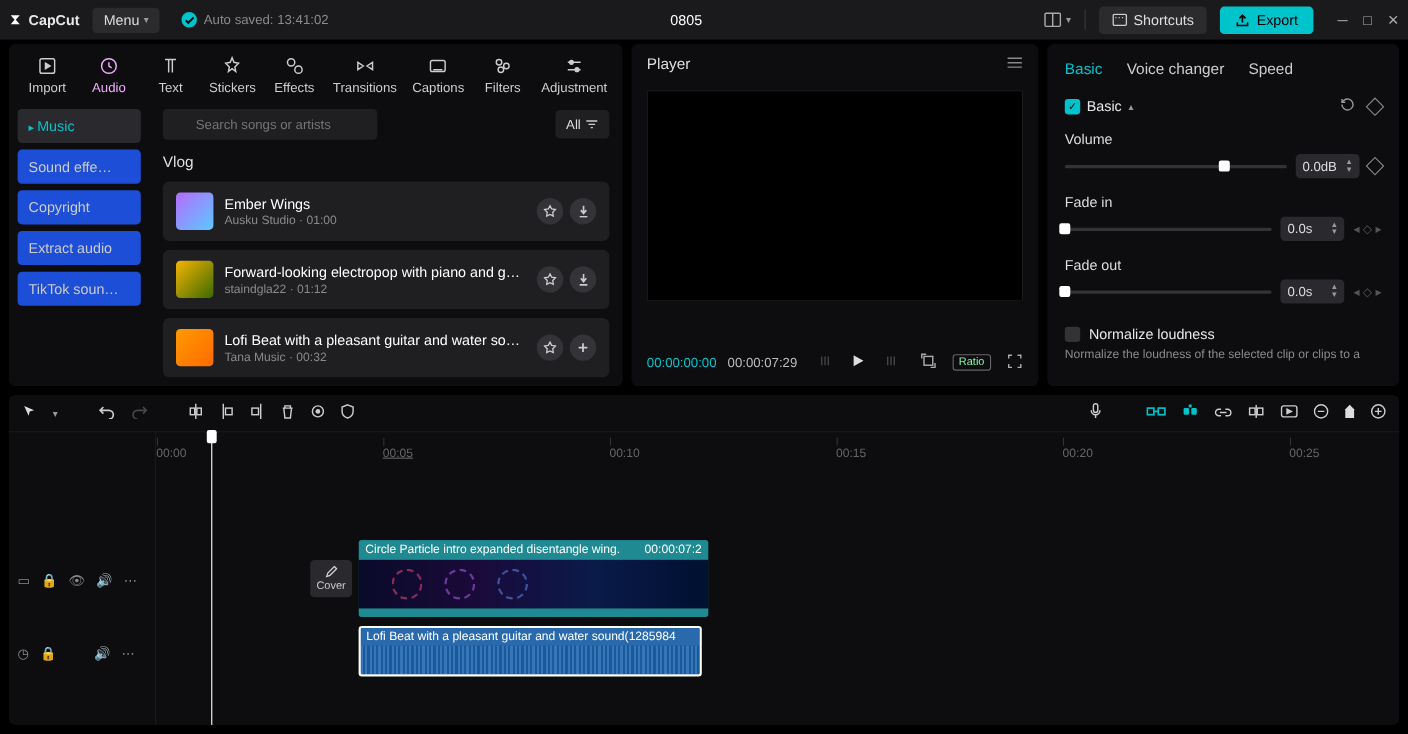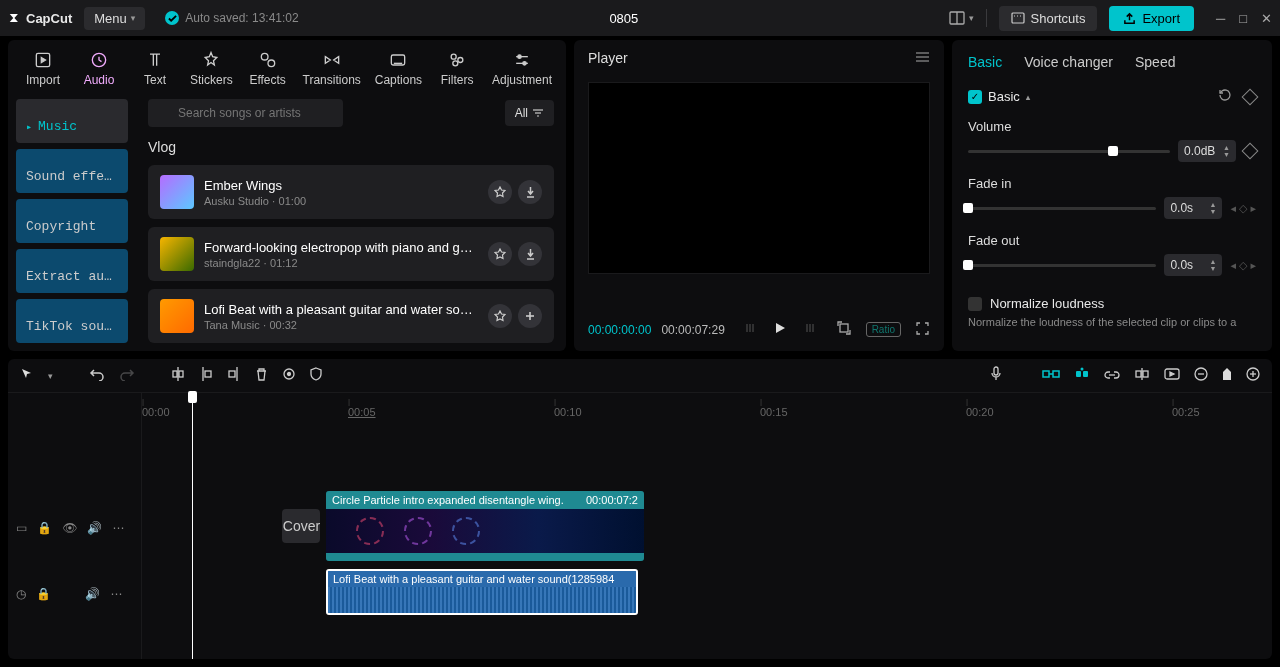--- a/index.html
+++ b/index.html
@@ -31,23 +31,23 @@
 
 .top-tabs { display:flex; padding:6px 8px 0 8px; gap: 2px; }
 .top-tab { display:flex; flex-direction:column; align-items:center; gap:3px; padding:4px 6px; color:#ccc; cursor:pointer; font-size:12px; min-width:54px;}
 .top-tab.active { color:#f0abfc; }
 .top-tab svg { width:20px; height:20px; }
 .tab-icon { width:20px; height:20px; display:inline-flex; align-items:center; justify-content:center;}
 
 
 .left-body { display:flex; flex:1; min-height:0; }
 .side-nav { width: 128px; padding:8px; display:flex; flex-direction:column; gap:6px; }
-.side-item { padding:20px 10px; border-radius:4px; color:#ccc; cursor:pointer; font-size:13px; white-space:nowrap; overflow:hidden; text-overflow:ellipsis;font-family:Liberation Mono, monospace;}
+.side-item { padding:8px 10px; border-radius:4px; color:#ccc; cursor:pointer; font-size:13px; white-space:nowrap; overflow:hidden; text-overflow:ellipsis;}
 .side-item.active { background:#2a2a2e; color:#00c4cc; }
-.side-item.plain { background:#0c4a6e; }
+.side-item.plain { background:#1d4ed8; }
 .dot-marker::before { content:"▸ "; font-size:10px; }
 
 .song-area { flex:1; padding:8px 12px; display:flex; flex-direction:column; gap:10px; min-height:0; overflow:hidden;}
 .search-row { display:flex; gap:8px; align-items:center; }
 .search-box { flex:1; background:#1f1f22; border:none; border-radius:4px; padding:7px 10px 7px 30px; color:#ccc; font-size:12px; position:relative;}
 .search-wrap { position:relative; flex:1;}
 .search-wrap .sicon { position:absolute; left:8px; top:50%; transform:translateY(-50%); color:#888; }
 .all-btn { background:#1f1f22; border:none; color:#ddd; padding:6px 10px; border-radius:4px; display:flex; gap:4px; align-items:center; cursor:pointer; font-size:12px;}
 .section-title { font-size:14px; color:#ddd; margin-top:2px;}
 
@@ -62,21 +62,21 @@
 
 .player-head { display:flex; justify-content:space-between; align-items:center; padding:10px 14px; }
 .player-title { font-size:14px; color:#ddd;}
 .player-canvas-wrap { flex:1; padding:6px 14px; }
 .player-canvas { width:100%; height:192px; background:#000; border:1px solid #1a1a1c;}
 .player-controls { display:flex; align-items:center; justify-content:space-between; padding:10px 14px 12px 14px;}
 .time-group { display:flex; gap:10px; font-family:monospace; font-size:12px;}
 .time-cur { color:#00c4cc; }
 .time-dur { color:#bbb; }
 .play-btn { color:#ddd; cursor:pointer; }
-.pc-right { display:flex; gap:14px; align-items:center; color:#0f766e;}
+.pc-right { display:flex; gap:14px; align-items:center; color:#86efac;}
 .ratio-badge { border:1px solid #666; border-radius:3px; padding:1px 5px; font-size:10px; }
 
 
 .right-tabs { display:flex; gap:22px; padding:14px 16px 10px 16px; font-size:14px;}
 .right-tab { color:#ccc; cursor:pointer; }
 .right-tab.active { color:#00c4cc; }
 .right-body { padding:8px 16px; display:flex; flex-direction:column; gap:14px; }
 .basic-head { display:flex; align-items:center; gap:6px; justify-content:space-between;}
 .basic-head-left { display:flex; align-items:center; gap:6px;}
 .checkbox { width:14px; height:14px; border-radius:3px; background:#00c4cc; display:inline-flex; align-items:center; justify-content:center; color:#000; font-size:10px;}
@@ -100,21 +100,21 @@
 .tl-tools-left > *, .tl-tools-right > * { cursor:pointer; }
 .tool-active { color:#00c4cc; }
 .tl-body { flex:1; display:flex; position:relative; }
 .tl-left-gutter { width:134px; border-right:1px solid #1a1a1c; position:relative;}
 .tl-tracks-area { flex:1; position:relative; overflow:hidden;}
 .tl-ruler { height:24px; position:relative; font-size:11px; color:#666; font-family:monospace;}
 .ruler-mark { position:absolute; top:4px; }
 .ruler-mark::before{ content:"|"; display:block; font-size:8px; color:#444; text-align:left;}
 .playhead { position:absolute; top:0; bottom:0; width:1px; background:#fff; left:184px; z-index:5;}
 .playhead::before { content:""; position:absolute; top:-2px; left:-4px; width:9px; height:12px; background:#fff; border-radius:2px;}
-.cover-btn { position:absolute; left:140px; top:116px; width:38px; height:34px; background:#2a2a2e; border-radius:4px; display:flex; align-items:center; justify-content:center; font-size:14px; color:#ccc; gap:1px;}
+.cover-btn { position:absolute; left:140px; top:116px; width:38px; height:34px; background:#2a2a2e; border-radius:4px; display:flex; flex-direction:column; align-items:center; justify-content:center; font-size:10px; color:#ccc; gap:1px;}
 .track-row-icons { position:absolute; left:8px; display:flex; gap:10px; color:#888; font-size:12px; align-items:center;}
 .clip { position:absolute; border-radius:3px; overflow:hidden; }
 .video-clip { left:184px; top:98px; width:318px; height:70px; background:#0a3a3f; }
 .video-clip-head { background:#1f8a92; color:#fff; font-size:11px; padding:3px 6px; display:flex; justify-content:space-between;}
 .video-clip-body { height:44px; background:linear-gradient(90deg,#0a0a2a,#1a0a3a,#0a1a4a,#001030); position:relative;}
 .video-clip-foot { height:10px; background:#1f8a92;}
 .audio-clip { left:184px; top:176px; width:312px; height:46px; background:#1a5a9a; border:2px solid #fff;}
 .audio-clip-head { background:#2a6aac; color:#fff; font-size:11px; padding:2px 5px; white-space:nowrap; overflow:hidden;}
 .audio-wave { height:26px; background:repeating-linear-gradient(90deg,#3a7abc 0 2px,#1a5a9a 2px 4px); opacity:.9;}
 .circles { position:absolute; top:8px; left:30px; display:flex; gap:20px;}

